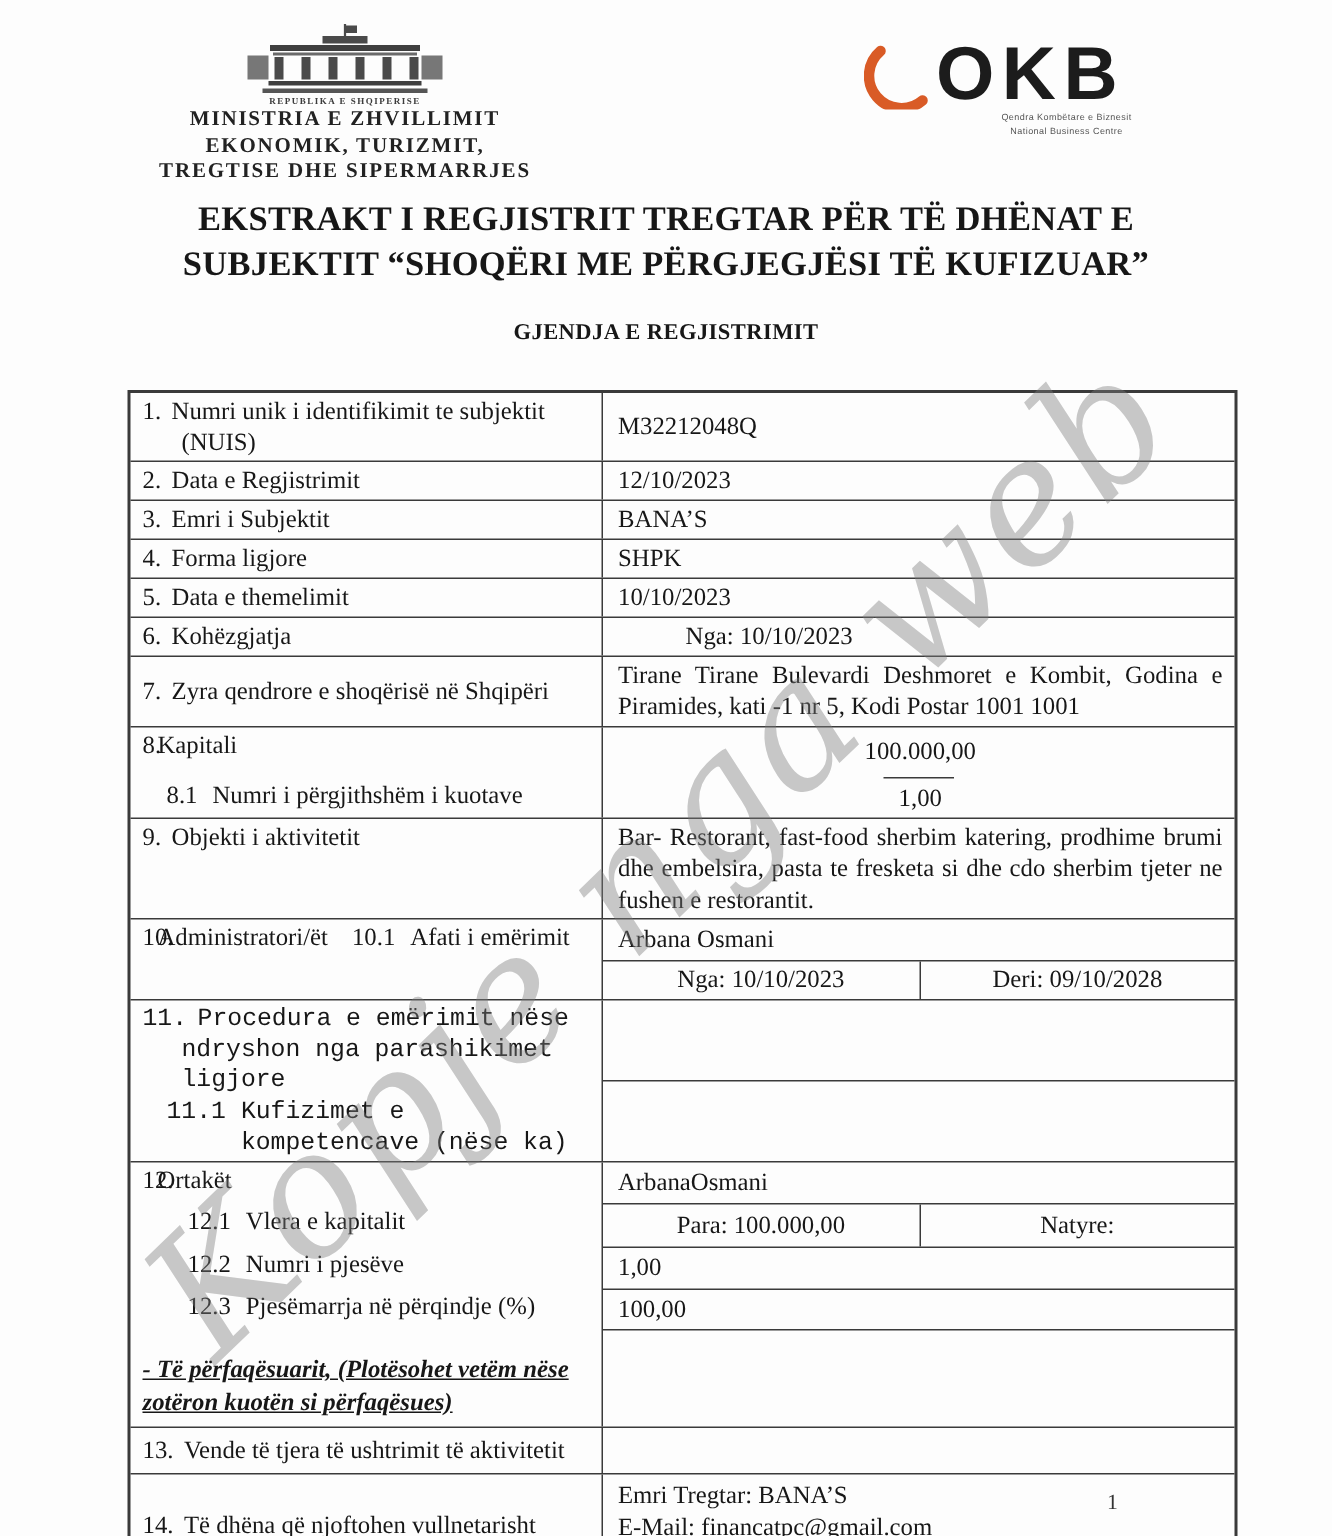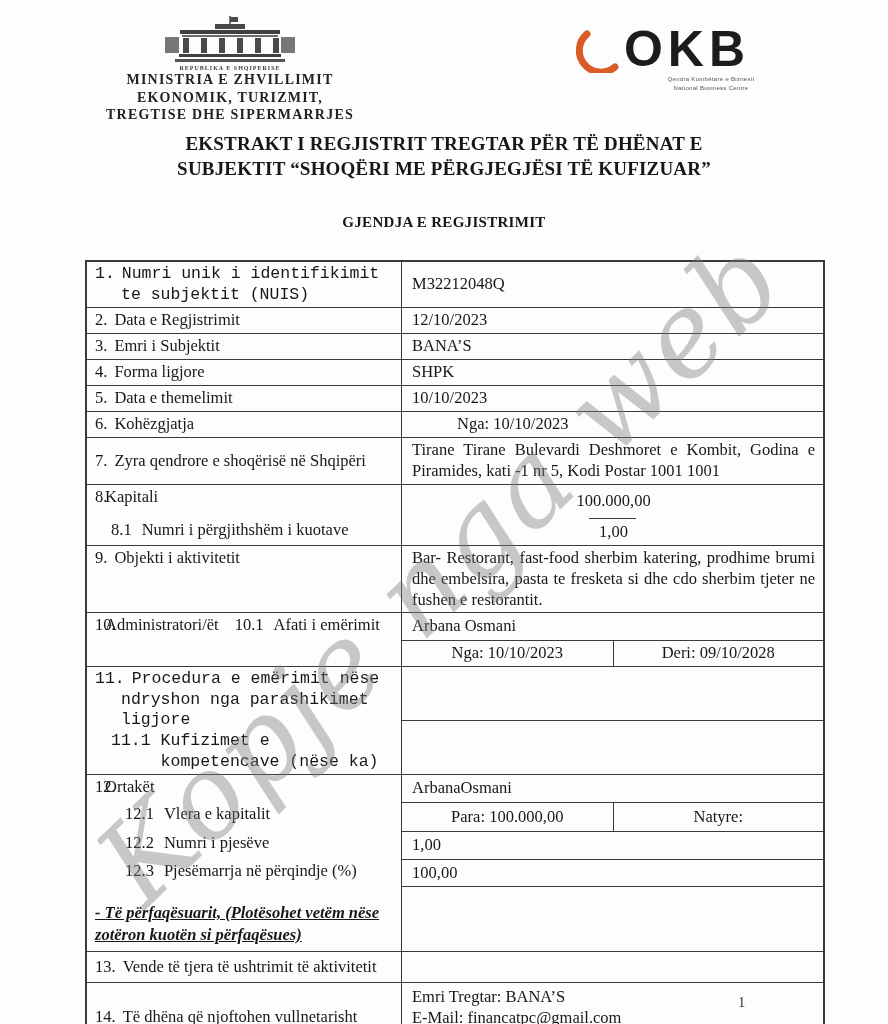--- a/index.html
+++ b/index.html
@@ -15,21 +15,21 @@
 
   .okb { position:absolute; left:580px; top:24px; width:210px;text-align:center; }
   .okb-word { position:relative; font-family:"Liberation Sans",sans-serif; font-weight:600;
               font-size:50px; letter-spacing:5px; color:#1c1c1c; line-height:1; padding-left:4px; }
   .okb-arc { position:absolute; left:-4px; top:-3px; }
   .okb-sub { margin-left:52px; margin-top:1px; font-family:"Liberation Sans",sans-serif;
              font-size:6px; line-height:1.5; color:#555; letter-spacing:0.3px; }
 
   
   .doc-title { position:absolute; left:40px; top:131px; width:808px; text-align:center;
-               font-size:19px; font-weight:bold; line-height:1.32; letter-spacing:0.2px; }
+               font-size:23px; font-weight:bold; line-height:1.32; letter-spacing:0.2px; }
   .section-title { position:absolute; left:40px; top:214px; width:808px; text-align:center;
                    font-size:15px; font-weight:bold; letter-spacing:0.3px; }
 
   
   .doc-table { position:absolute; left:85px; top:260px; width:740px;
                border:2px solid #3a3a3a; font-size:16.5px; line-height:1.25; }
   .trow { display:grid; grid-template-columns:315px 1fr; }
   .trow + .trow { border-top:1.7px solid #3a3a3a; }
   .lcell { border-right:1.7px solid #3a3a3a; padding:2px 8px 2px 8px; }
   .vcell { padding:2px 8px 2px 10px; }
@@ -45,21 +45,21 @@
   .vstack { display:flex; flex-direction:column; }
   .vstack > div { padding:2px 8px 2px 10px; }
   .vstack > div + div { border-top:1.7px solid #3a3a3a; }
   .grow { flex:1 1 auto; }
   .split { display:grid; grid-template-columns:1fr 1fr; padding:0 !important; }
   .split > div { display:flex; align-items:center; justify-content:center; padding:2px 4px; }
   .split > div + div { border-left:1.7px solid #3a3a3a; }
   .half-left { width:50%; text-align:center; }
   .justify { text-align:justify; }
   .note { margin-top:14px; margin-bottom:4px; font-style:italic; font-weight:bold; line-height:1.3;text-decoration:underline; }
-  .minh44 { min-height:44px;font-family:Liberation Mono, monospace; }
+  .minh44 { min-height:44px; }
   .minh46 { min-height:46px; }
   .minh30 { min-height:30px; }
 
   
   .watermark { position:absolute; left:70px; top:245px; width:740px; height:650px;
                display:flex; align-items:center; justify-content:center;
                transform:rotate(-44deg); pointer-events:none; z-index:6; }
   .watermark span { font-family:"DejaVu Serif",serif; font-style:italic; font-size:115px;
                     letter-spacing:3px; white-space:nowrap; color:rgba(125,125,125,0.42); }
 

